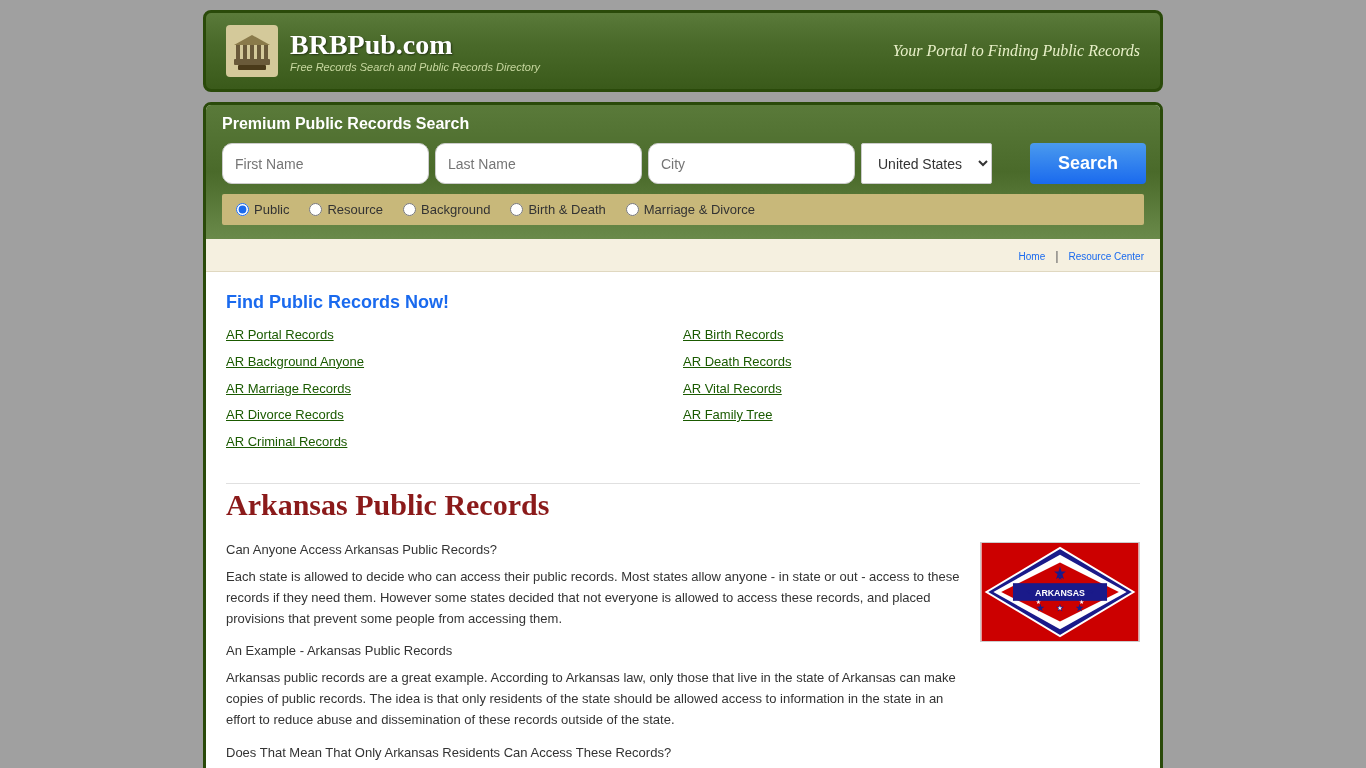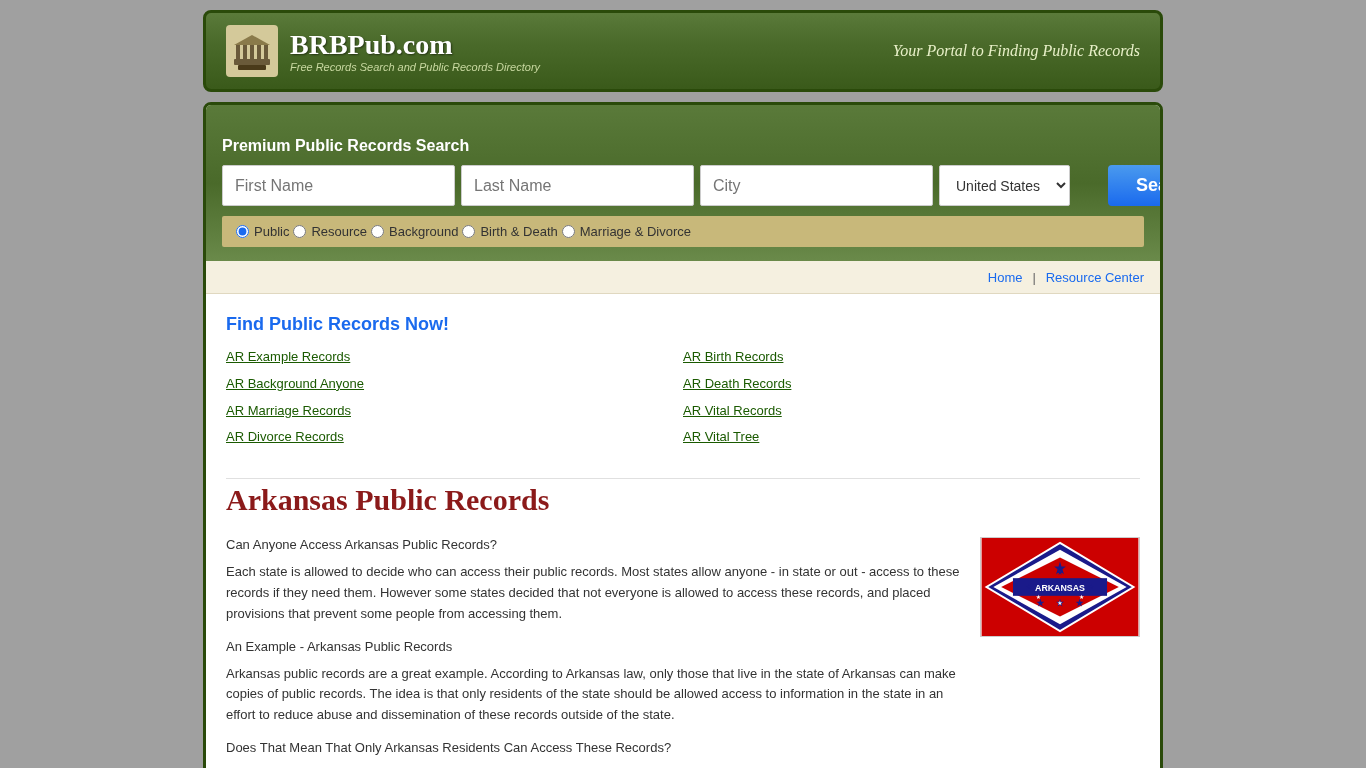--- a/index.html
+++ b/index.html
@@ -63,41 +63,41 @@
       margin: 0 auto 20px;
       background: #fff;
       border: 3px solid #2a4a0a;
       border-radius: 8px;
       overflow: hidden;
     }
 
     
     .search-section {
       background: linear-gradient(180deg, #5a7a3a 0%, #4a6a2a 50%, #6a8a4a 100%);
-      padding: 32px 16px 14px;
+      padding: 10px 16px 14px;
     }
     .search-title {
       color: #fff;
       font-size: 16px;
       font-weight: bold;
       margin-bottom: 10px;
     }
     .search-inputs {
       display: flex;
       gap: 6px;
       margin-bottom: 10px;
     }
     .search-inputs input[type="text"] {
       flex: 1;
       padding: 10px 12px;
       border: 1px solid #ccc;
       background: #fff;
-      font-size: 16px;
+      font-size: 14px;
       color: #7f1d1d;
-      border-radius: 2px;
+      border-radius: 10px;
     }
     .search-inputs select {
       flex: 1;
       padding: 10px 12px;
       border: 1px solid #ccc;
       background: #fff;
       font-size: 14px;
       color: #333;
       border-radius: 2px;
     }
@@ -110,21 +110,21 @@
       padding: 10px 28px;
       border-radius: 4px;
       cursor: pointer;
       white-space: nowrap;
       margin-left: 32px;
     }
 
     .radio-row {
       display: flex;
       align-items: center;
-      gap: 4px;
+      gap: 20px;
       background: #c8b87a;
       padding: 8px 14px;
       border-radius: 2px;
     }
     .radio-option {
       display: flex;
       align-items: center;
       gap: 5px;
       color: #333;
       font-size: 13px;
@@ -137,21 +137,21 @@
     
     .breadcrumb-bar {
       background: #f5f0e0;
       border-bottom: 1px solid #e0d8c0;
       padding: 8px 16px;
       text-align: right;
     }
     .breadcrumb-bar a {
       color: #1a6aee;
       text-decoration: none;
-      font-size: 13px;
+      font-size: 10px;
     }
     .breadcrumb-bar span { color: #666; font-size: 13px; margin: 0 6px; }
 
     
     .content-area {
       padding: 20px 20px 30px;
       background: #fff;
     }
 
     
@@ -289,30 +289,31 @@
     <a href="#">Home</a>
     <span>|</span>
     <a href="#">Resource Center</a>
   </div>
 
   <div class="content-area">
 
     <div class="find-title">Find Public Records Now!</div>
     <div class="records-links">
       <div class="records-col">
-        <a href="#">AR Example Records</a>
+        <a href="#">AR Portal Records</a>
         <a href="#">AR Background Anyone</a>
         <a href="#">AR Marriage Records</a>
         <a href="#">AR Divorce Records</a>
+        <a href="#">AR Criminal Records</a>
       </div>
       <div class="records-col">
         <a href="#">AR Birth Records</a>
         <a href="#">AR Death Records</a>
         <a href="#">AR Vital Records</a>
-        <a href="#">AR Vital Tree</a>
+        <a href="#">AR Family Tree</a>
       </div>
     </div>
 
     <h1 class="page-heading">Arkansas Public Records</h1>
 
     <div class="content-with-flag">
       <div class="content-text-area">
         <h3>Can Anyone Access Arkansas Public Records?</h3>
         <p>Each state is allowed to decide who can access their public records. Most states allow anyone - in state or out - access to these records if they need them. However some states decided that not everyone is allowed to access these records, and placed provisions that prevent some people from accessing them.</p>
         <h3>An Example - Arkansas Public Records</h3>

